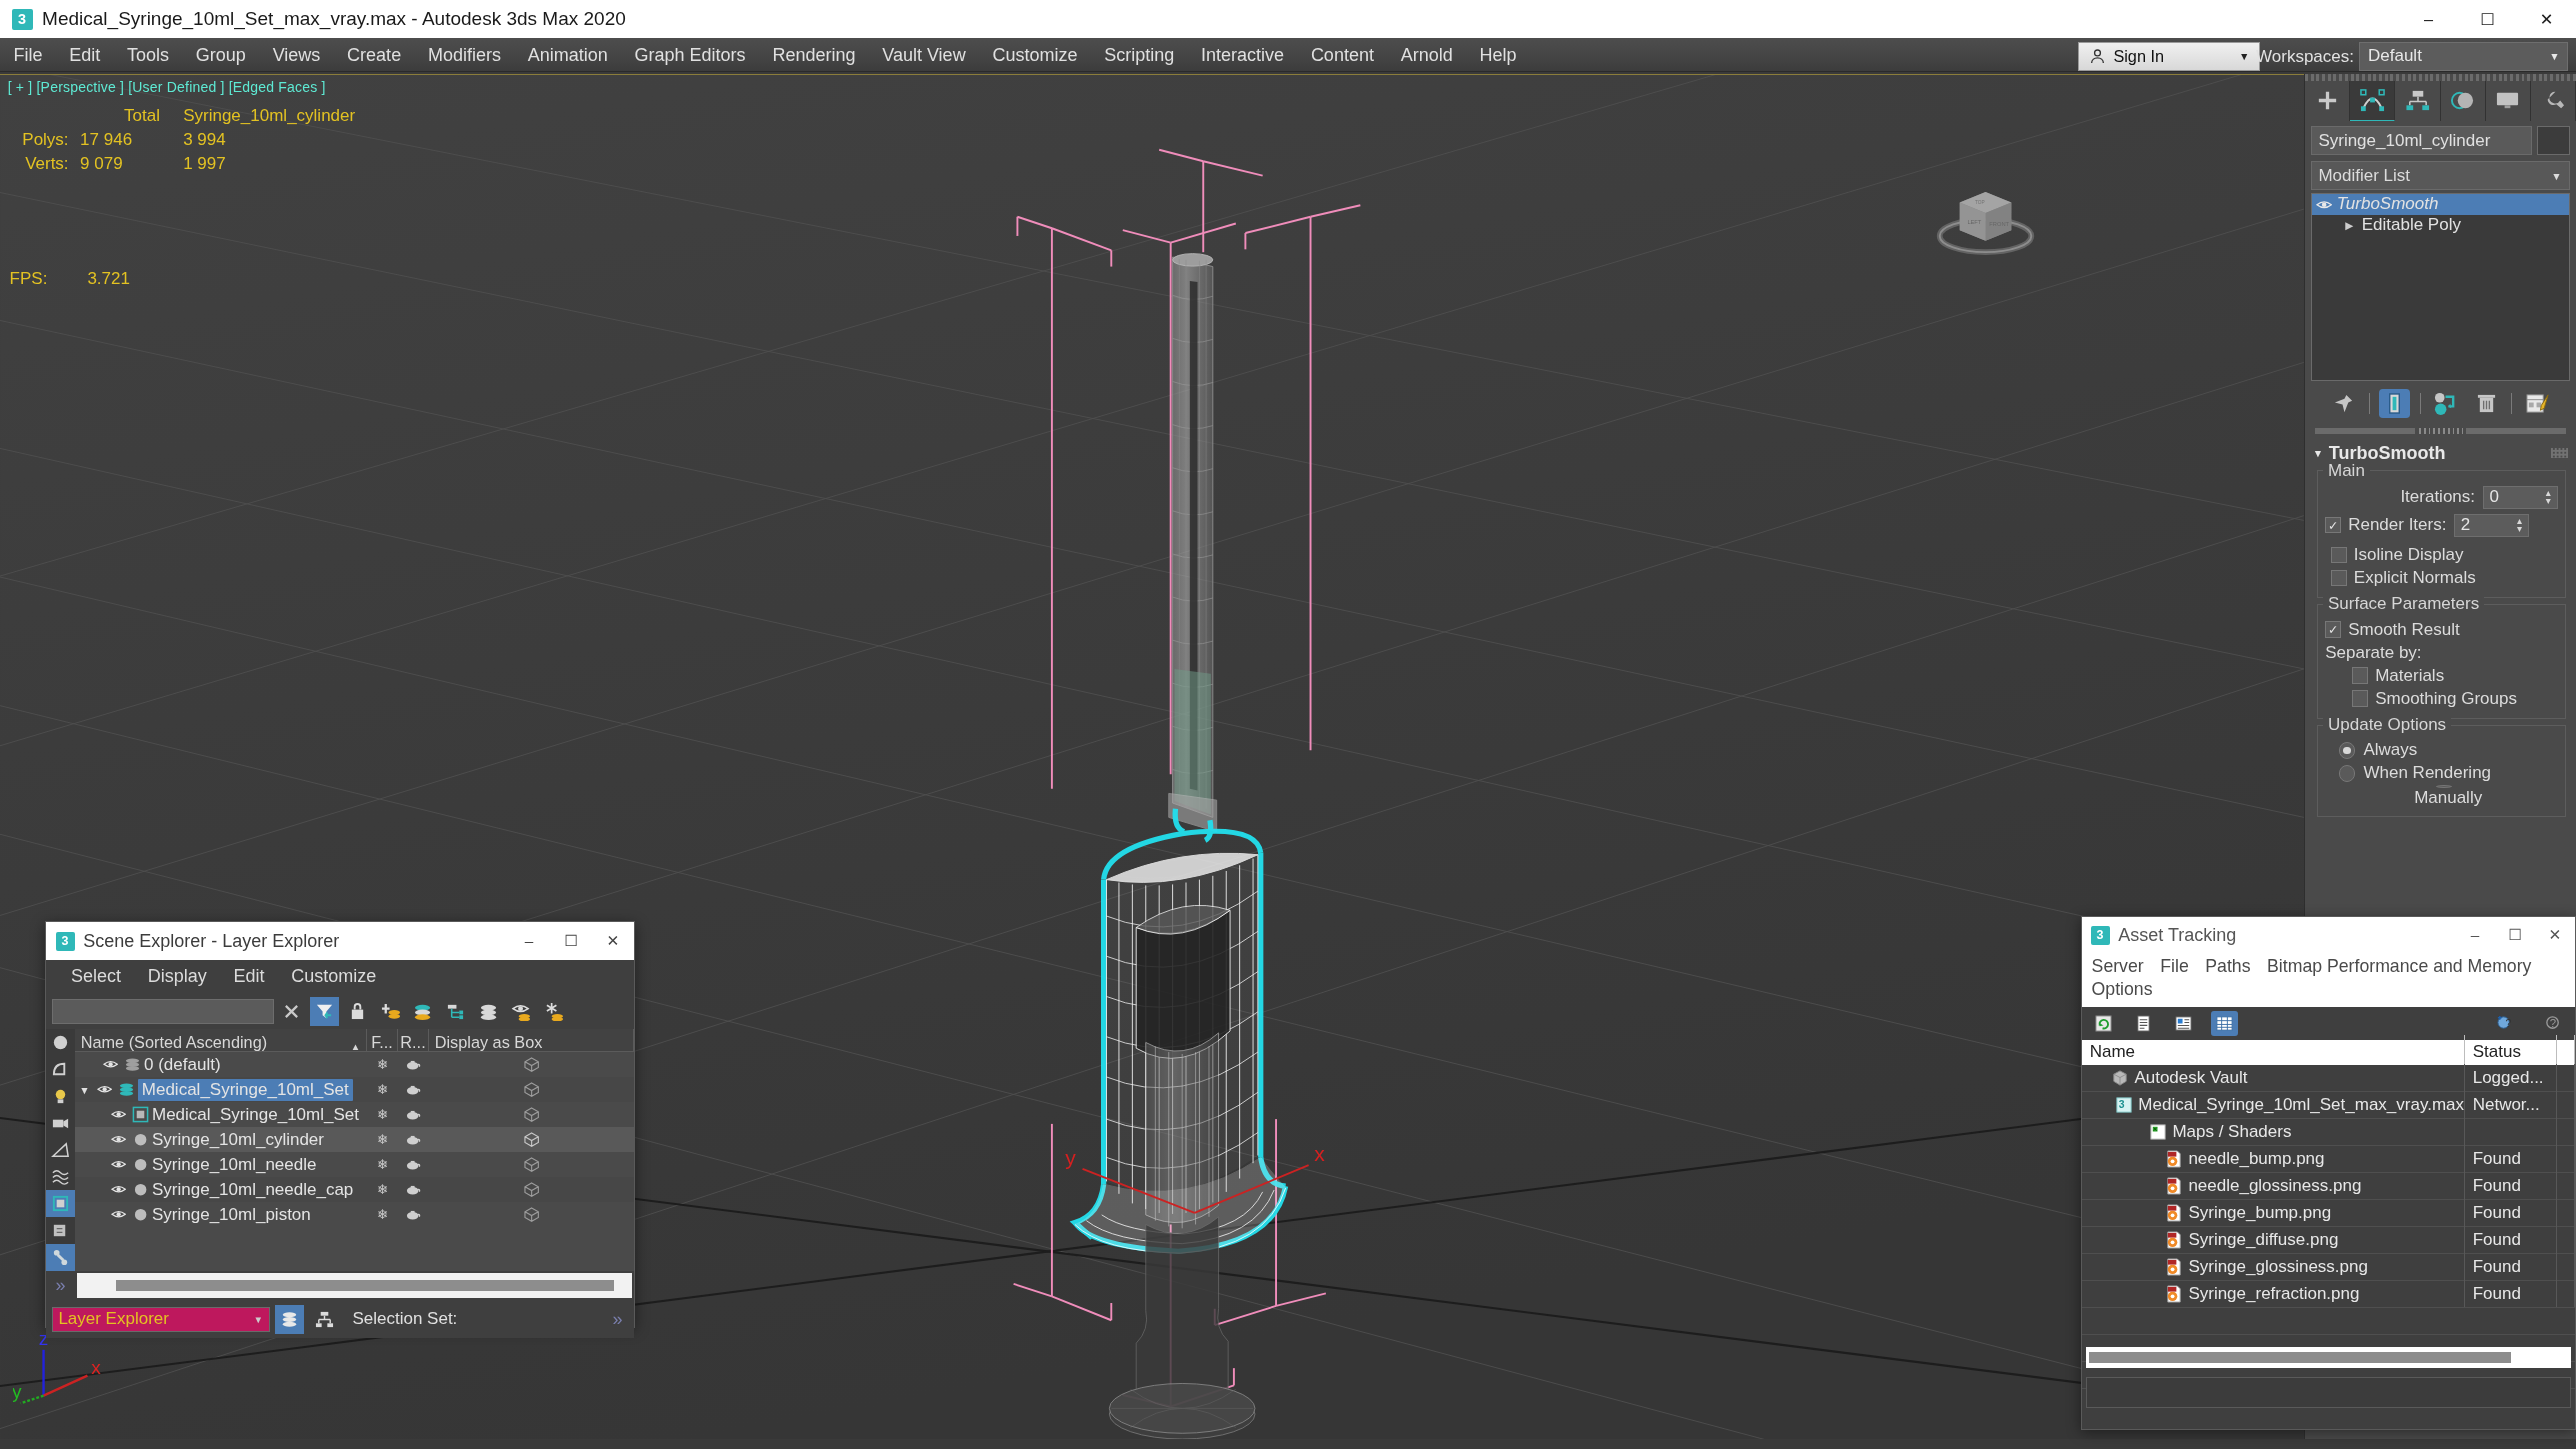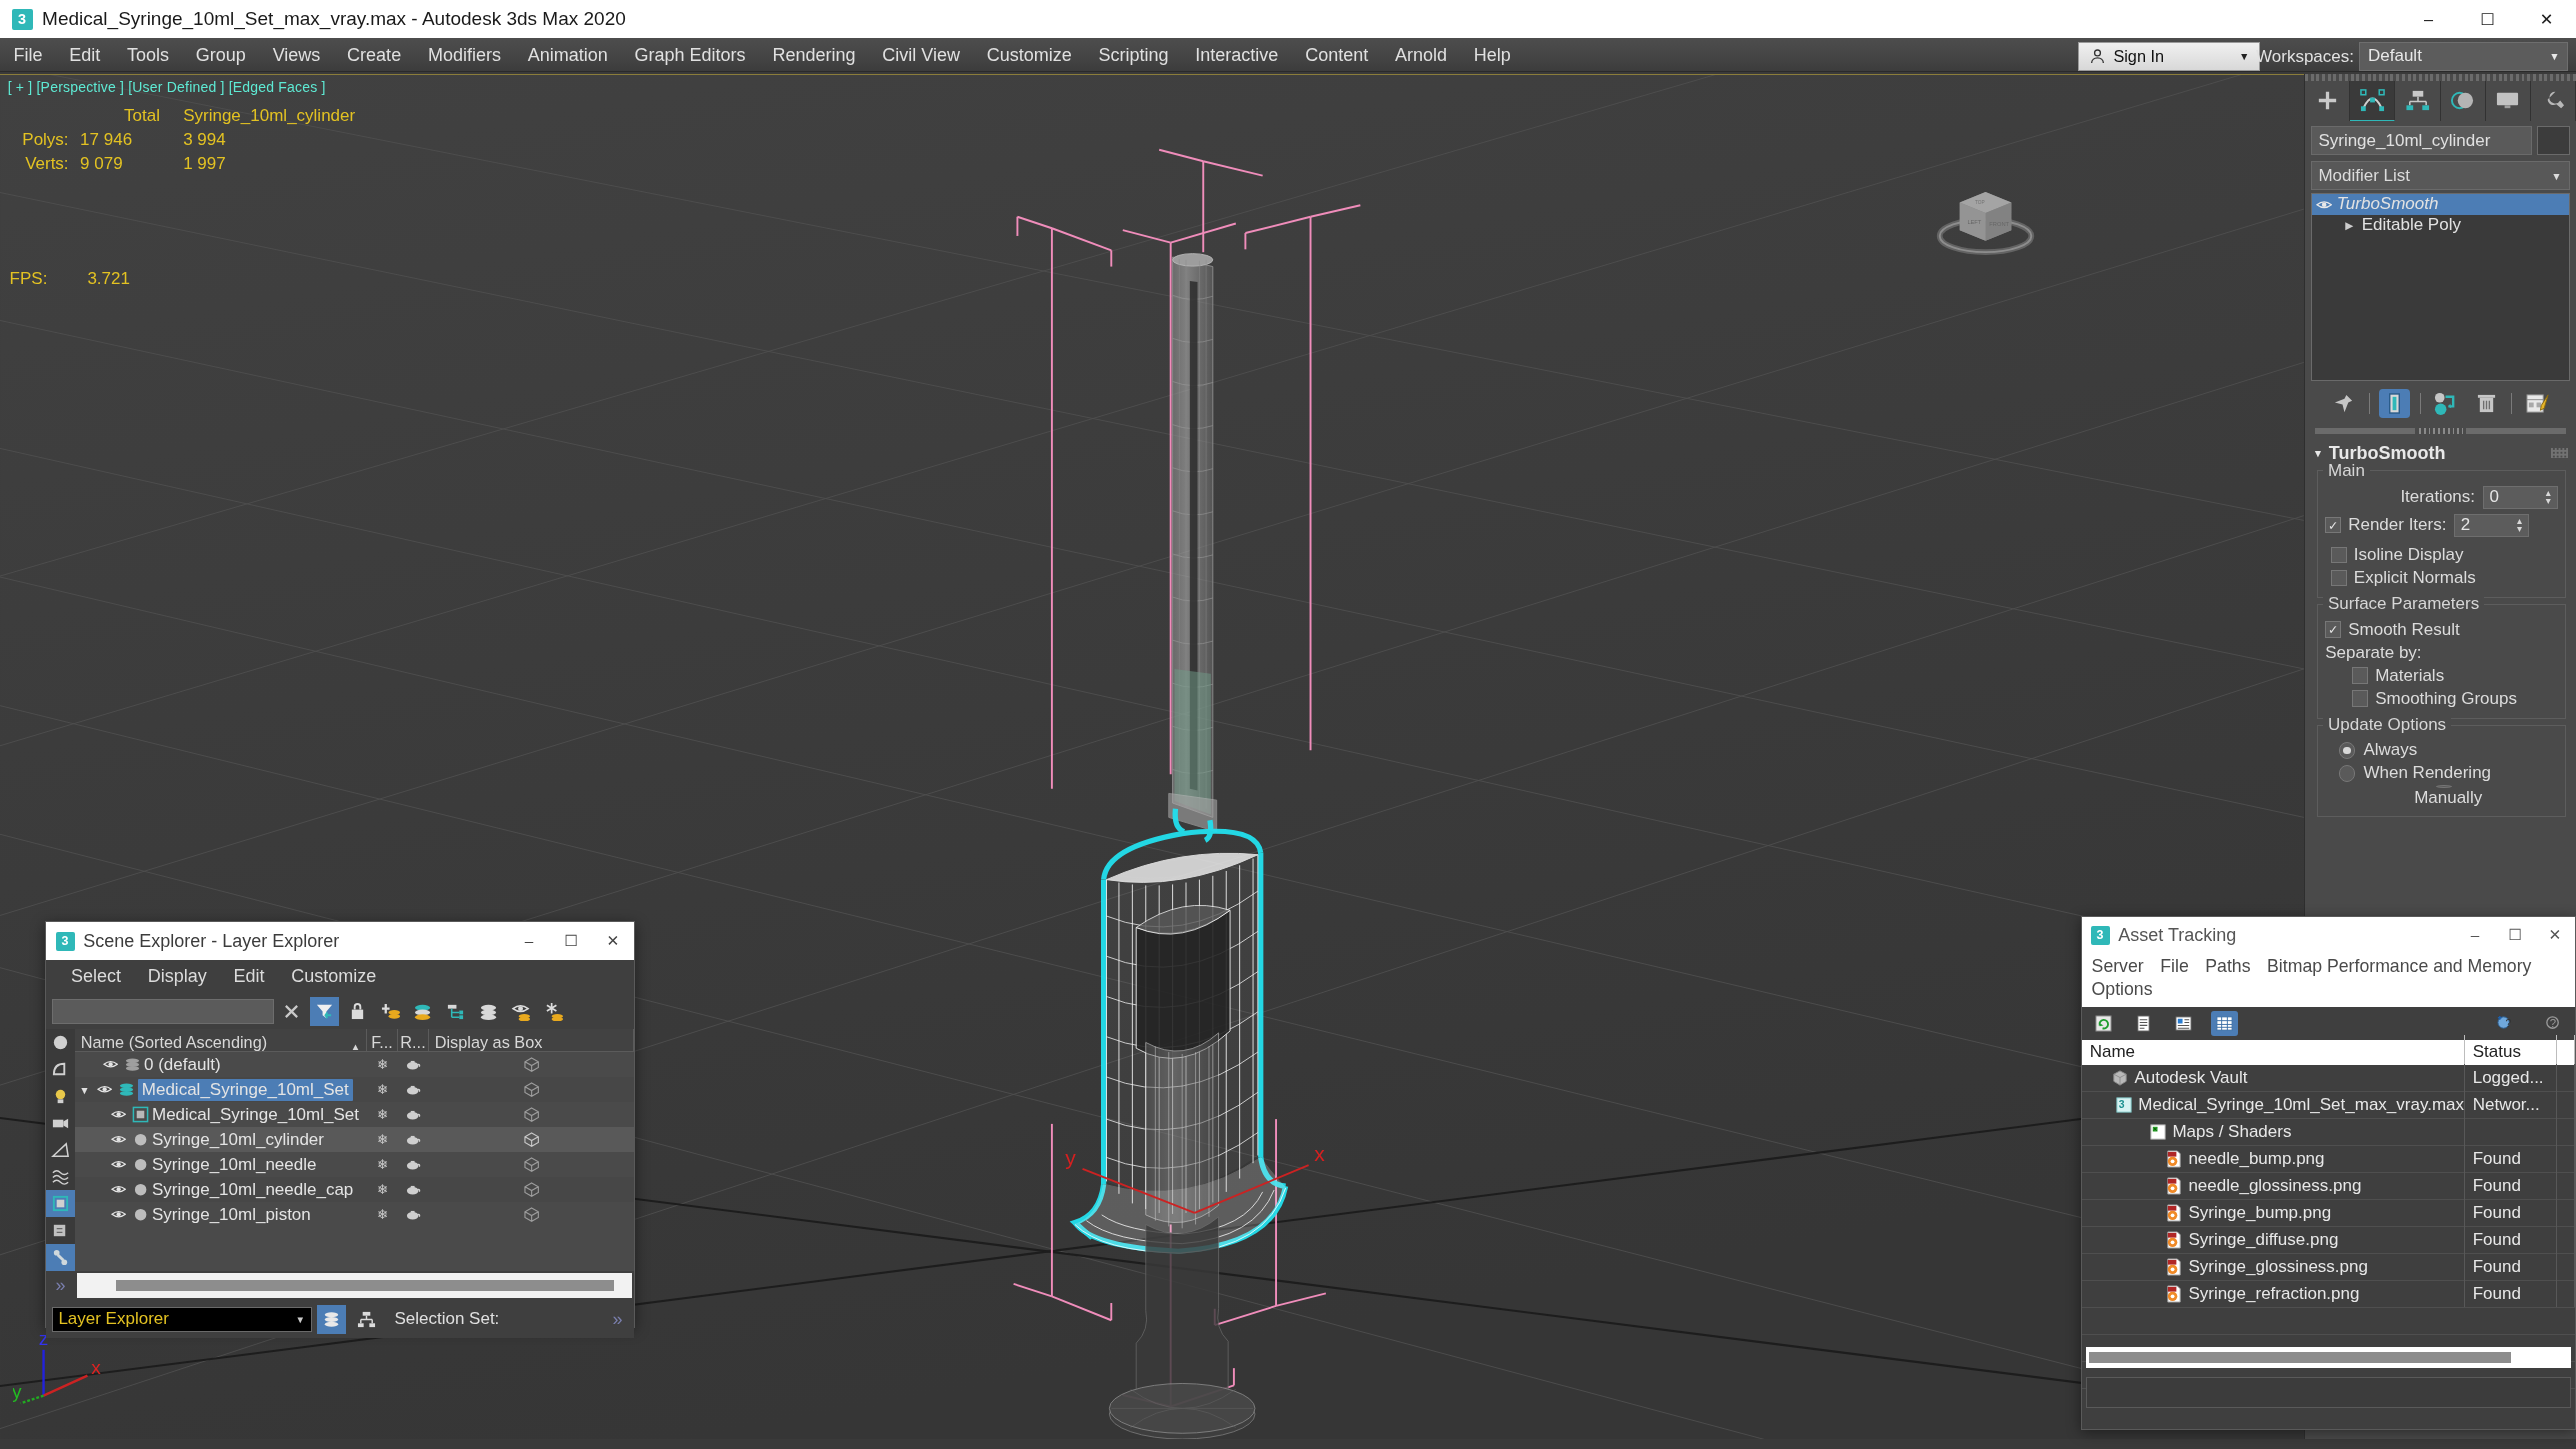--- a/index.html
+++ b/index.html
@@ -218,21 +218,21 @@
   .se-row.hl { background: #595959; }
   .se-row .nm { width: 292px; display: flex; align-items: center; overflow: hidden; white-space: nowrap; }
   .se-row .fcol { width: 31px; text-align: center; color: #c9c9c9; font-size: 13.4px; }
   .se-row .rcol { width: 31px; text-align: center; color: #c9c9c9; font-size: 13.4px; }
   .se-row .bcol { flex: 1; text-align: center; color: #9c9c9c; font-size: 14.4px; }
   .sel-chip { background: #4c7db5; padding: 1px 3.8px; border-radius: 1px; }
 
   .se-scroll { height: 25px; background: #f2f2f2; margin: 0 1.9px; display:flex; align-items:center; padding: 0 2.9px;}
   .se-scroll .thumb { height: 11.5px; width: 498px; background: #8d8d8d; margin-left: 36px; }
   .se-foot { height: 38px; display: flex; align-items: center; padding: 0 5.7px; gap: 5.7px; background: #3f3f3f; }
-  .se-combo { width: 260px; height: 25px; background: #000000; border: 1px solid #6a6a6a;
+  .se-combo { width: 218px; height: 25px; background: #be185d; border: 1px solid #6a6a6a;
     display: flex; align-items: center; padding-left: 5.7px; color: #e3c222; font-size: 17px; }
   .se-combo .caret { margin-left: auto; margin-right: 5.7px; font-size: 9.6px; color: #ccc; }
   .se-foot-btn { width: 29px; height: 29px; display: flex; align-items: center; justify-content: center; }
   .se-foot-btn.on { background: #4c7db5; }
   .se-selset { font-size: 17px; color: #e0e0e0; margin-left: 7.7px; }
 
   
   .at-win {
     position: absolute; left: 2081px; top: 916px; width: 495px; height: 514px;
     background: #3f3f3f; border: 1px solid #5a5a5a;
@@ -292,21 +292,21 @@
     <div class="menu-item">File</div>
     <div class="menu-item">Edit</div>
     <div class="menu-item">Tools</div>
     <div class="menu-item">Group</div>
     <div class="menu-item">Views</div>
     <div class="menu-item">Create</div>
     <div class="menu-item">Modifiers</div>
     <div class="menu-item">Animation</div>
     <div class="menu-item">Graph Editors</div>
     <div class="menu-item">Rendering</div>
-    <div class="menu-item">Civil View</div>
+    <div class="menu-item">Vault View</div>
     <div class="menu-item">Customize</div>
     <div class="menu-item">Scripting</div>
     <div class="menu-item">Interactive</div>
     <div class="menu-item">Content</div>
     <div class="menu-item">Arnold</div>
     <div class="menu-item">Help</div>
 
     <div class="signin-wrap">
       <span class="signin-person ico">
         <svg width="17" height="17" viewBox="0 0 18 18">

